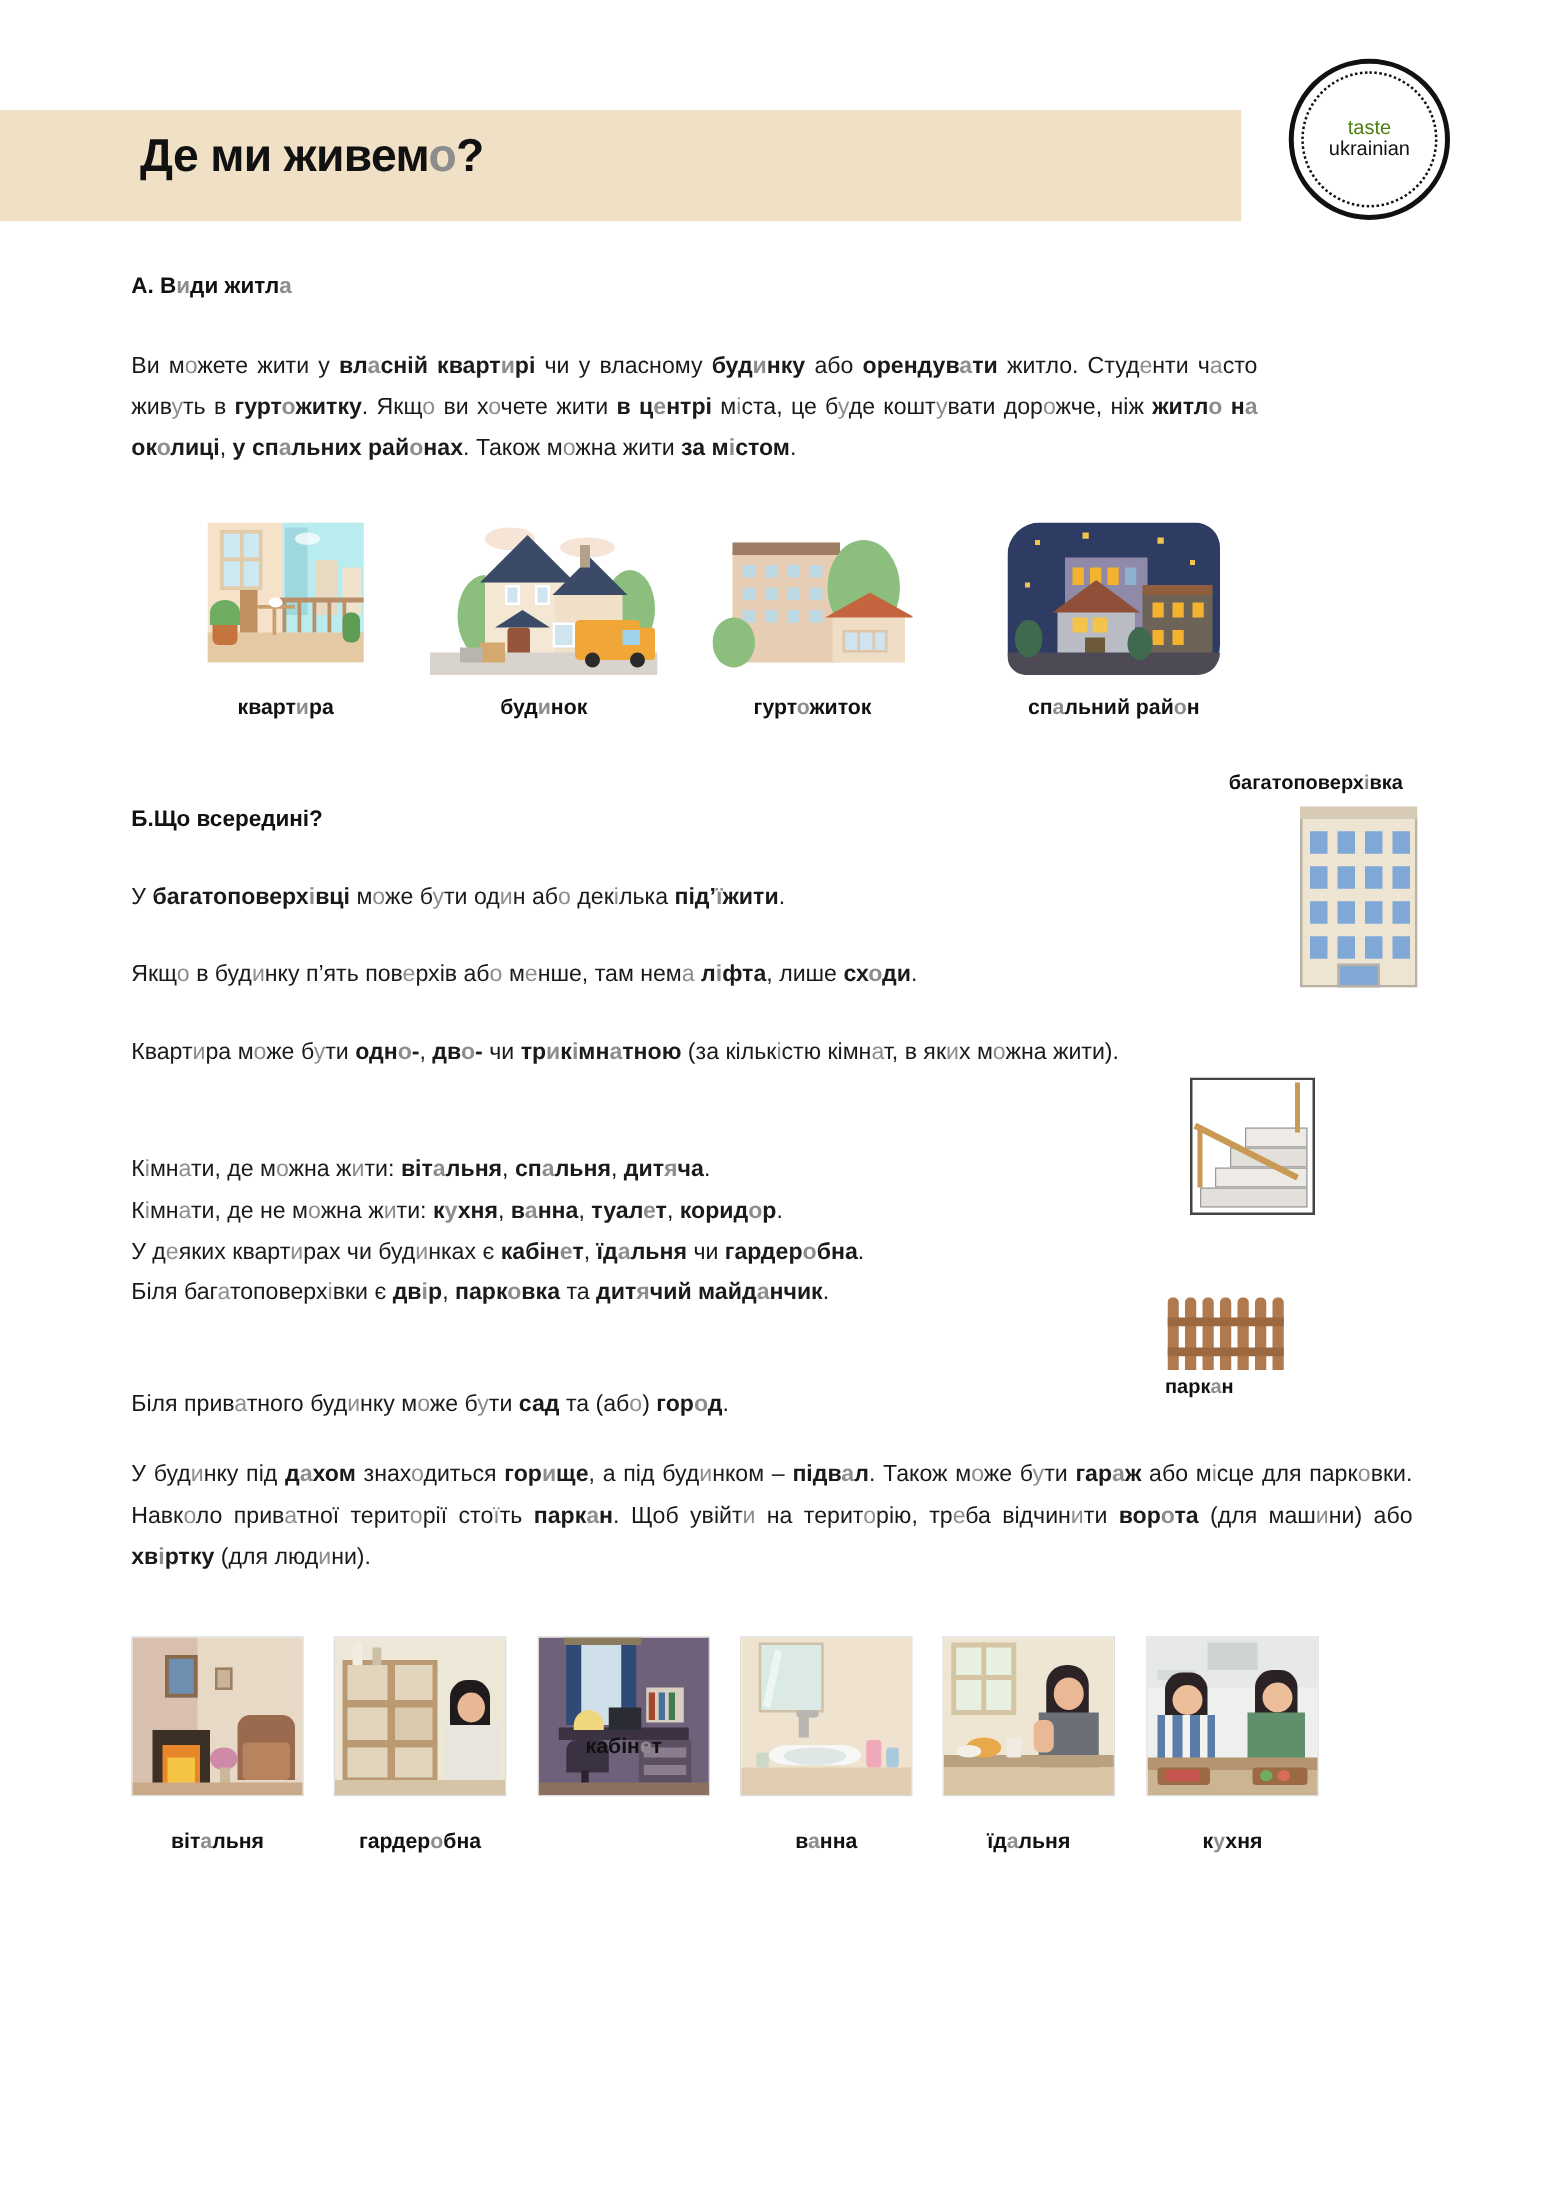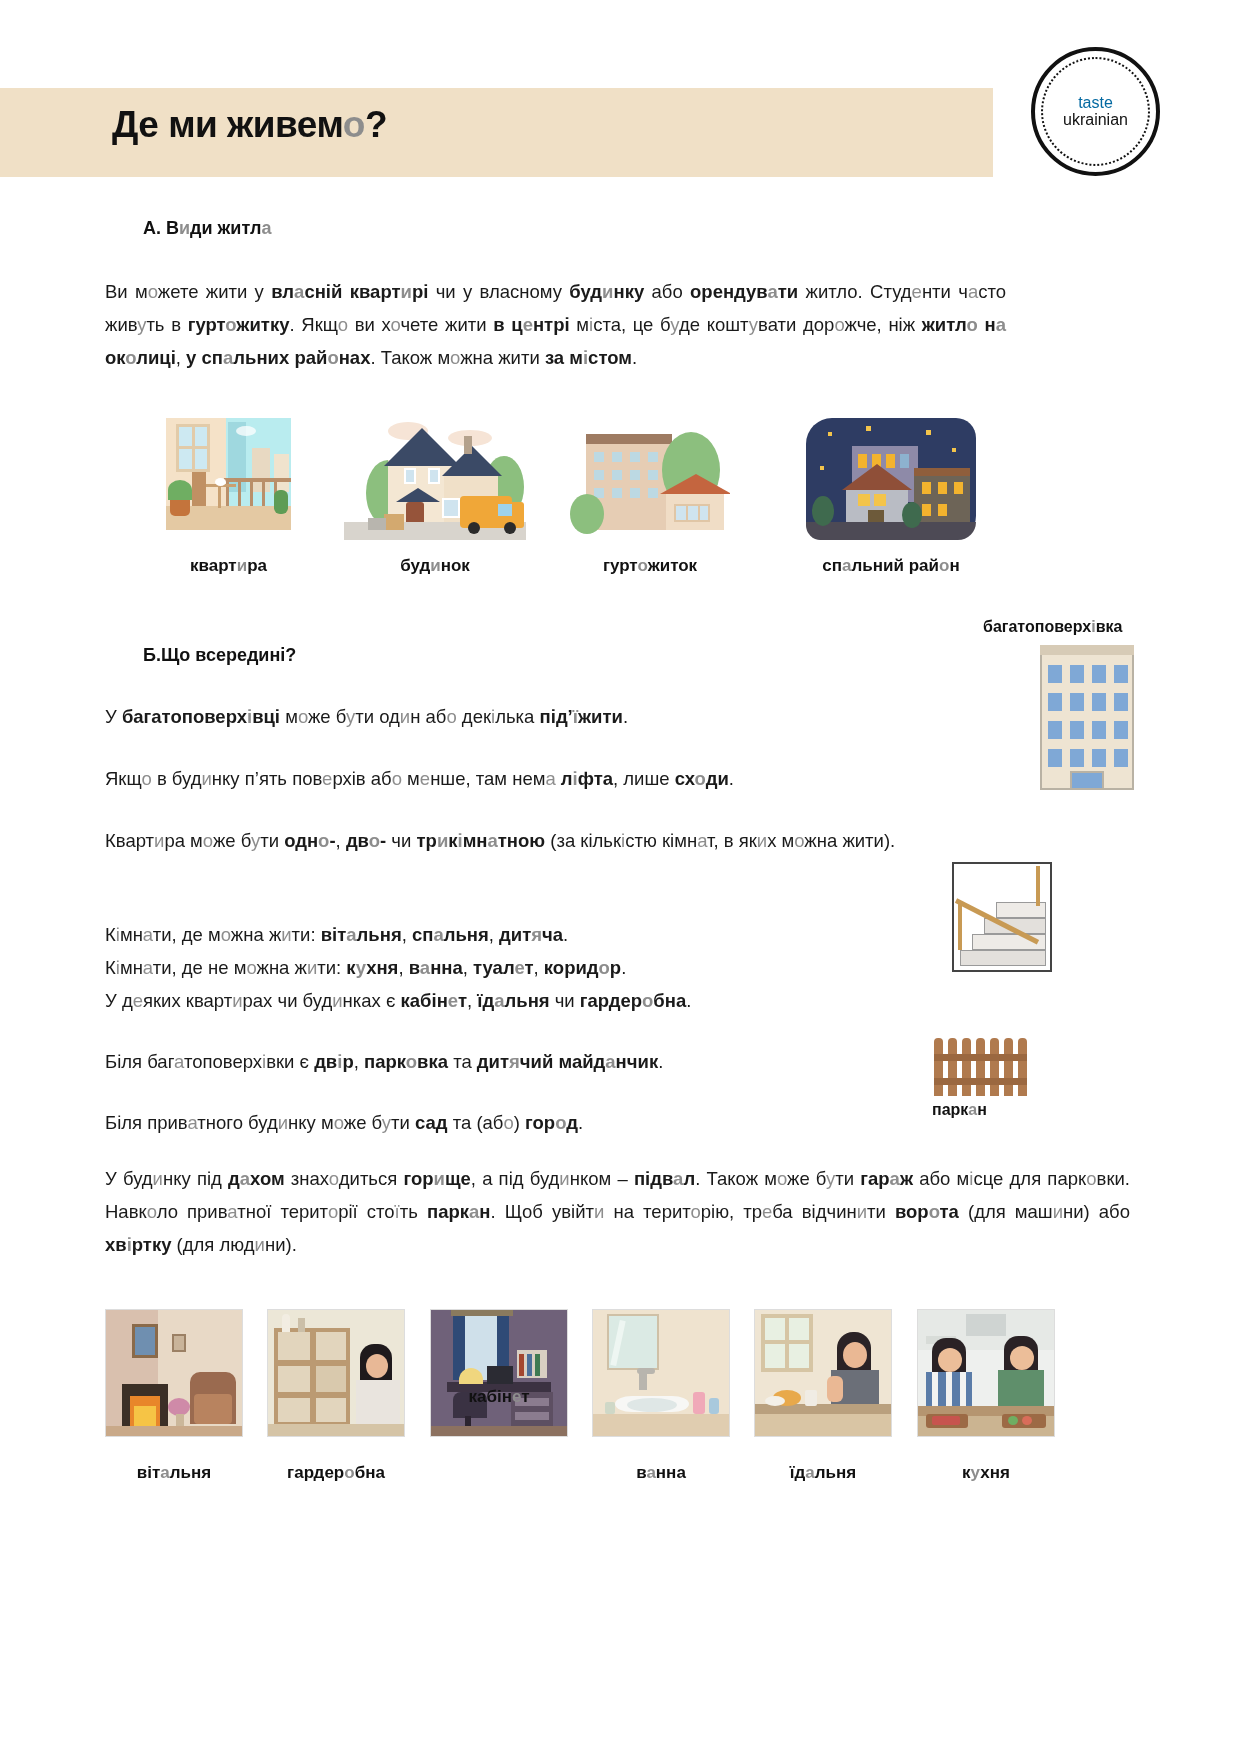--- a/index.html
+++ b/index.html
@@ -42,31 +42,30 @@
     display: flex; align-items: center; justify-content: center;
   }
   .logo-inner {
     width: 109px; height: 109px;
     border: 2px dotted #111;
     border-radius: 50%;
     display: flex; flex-direction: column;
     align-items: center; justify-content: center;
     line-height: 1.05;
   }
-  .logo-l1 { font-size: 16px; color: #0369a1; }
+  .logo-l1 { font-size: 16px; color: #4d7c0f; }
   .logo-l2 { font-size: 16px; color: #111; }
 
   
   .section-head {
     position: absolute;
     left: 105px;
     font-size: 18px;
     font-weight: bold;
     color: #111;
-    margin-left: 38px;
   }
   .para {
     position: absolute;
     left: 105px;
     width: 901px;
     font-size: 18.5px;
     line-height: 33px;
     text-align: justify;
     color: #1a1a1a;
   }
@@ -270,21 +269,21 @@
   <div class="rect" style="left:28px;top:4px;width:9px;height:58px;background:#b07a4e;border-radius:4px 4px 0 0"></div>
   <div class="rect" style="left:42px;top:4px;width:9px;height:58px;background:#b07a4e;border-radius:4px 4px 0 0"></div>
   <div class="rect" style="left:56px;top:4px;width:9px;height:58px;background:#b07a4e;border-radius:4px 4px 0 0"></div>
   <div class="rect" style="left:70px;top:4px;width:9px;height:58px;background:#b07a4e;border-radius:4px 4px 0 0"></div>
   <div class="rect" style="left:84px;top:4px;width:9px;height:58px;background:#b07a4e;border-radius:4px 4px 0 0"></div>
   <div class="rect" style="left:0;top:20px;width:93px;height:7px;background:#9b6840"></div>
   <div class="rect" style="left:0;top:44px;width:93px;height:7px;background:#9b6840"></div>
 </div>
 <div class="side-label" style="left:932px;top:1101px">парк<span class="stress">а</span>н</div>
 
-<div class="para narrow noj" style="top:1045px">Біля баг<span class="stress">а</span>топоверх<span class="stress">і</span>вки є <b>дв</b><b><span class="stress">і</span></b><b>р</b>, <b>парк</b><b><span class="stress">о</span></b><b>вка</b> та <b>дит</b><b><span class="stress">я</span></b><b>чий майд</b><b><span class="stress">а</span></b><b>нчик</b>.</div>
+<div class="para narrow noj" style="top:1016px">Біля баг<span class="stress">а</span>топоверх<span class="stress">і</span>вки є <b>дв</b><b><span class="stress">і</span></b><b>р</b>, <b>парк</b><b><span class="stress">о</span></b><b>вка</b> та <b>дит</b><b><span class="stress">я</span></b><b>чий майд</b><b><span class="stress">а</span></b><b>нчик</b>.</div>
 <div class="para narrow noj" style="top:1106px">Біля прив<span class="stress">а</span>тного буд<span class="stress">и</span>нку м<span class="stress">о</span>же б<span class="stress">у</span>ти <b>сад</b> та (аб<span class="stress">о</span>) <b>гор</b><b><span class="stress">о</span></b><b>д</b>.</div>
 <div class="para" style="top:1162px;width:1025px">У буд<span class="stress">и</span>нку під <b>д</b><b><span class="stress">а</span></b><b>хом</b> знах<span class="stress">о</span>диться <b>гор</b><b><span class="stress">и</span></b><b>ще</b>, а під буд<span class="stress">и</span>нком – <b>підв</b><b><span class="stress">а</span></b><b>л</b>. Також м<span class="stress">о</span>же б<span class="stress">у</span>ти <b>гар</b><b><span class="stress">а</span></b><b>ж</b> або м<span class="stress">і</span>сце для парк<span class="stress">о</span>вки. Навк<span class="stress">о</span>ло прив<span class="stress">а</span>тної терит<span class="stress">о</span>рії сто<span class="stress">ї</span>ть <b>парк</b><b><span class="stress">а</span></b><b>н</b>. Щоб увійт<span class="stress">и</span> на терит<span class="stress">о</span>рію, тр<span class="stress">е</span>ба відчин<span class="stress">и</span>ти <b>вор</b><b><span class="stress">о</span></b><b>та</b> (для маш<span class="stress">и</span>ни) або <b>хв</b><b><span class="stress">і</span></b><b>ртку</b> (для люд<span class="stress">и</span>ни).</div>
 
 <div class="tile" style="left:105px;top:1309px;width:138px;height:128px;border:1px solid #ddd">
   <div class="rect" style="left:0;top:0;width:138px;height:128px;background:#e8d9c6"></div>
   <div class="rect" style="left:0;top:0;width:52px;height:128px;background:#d9c0ae"></div>
   <div class="rect" style="left:26px;top:14px;width:26px;height:34px;background:#6f8fb0;border:3px solid #8a6a4a"></div>
   <div class="rect" style="left:66px;top:24px;width:14px;height:18px;background:#c9b49a;border:2px solid #9b8064"></div>
   <div class="rect" style="left:16px;top:74px;width:46px;height:54px;background:#3b2f26"></div>
   <div class="rect" style="left:24px;top:86px;width:30px;height:42px;background:#e8862a"></div>

